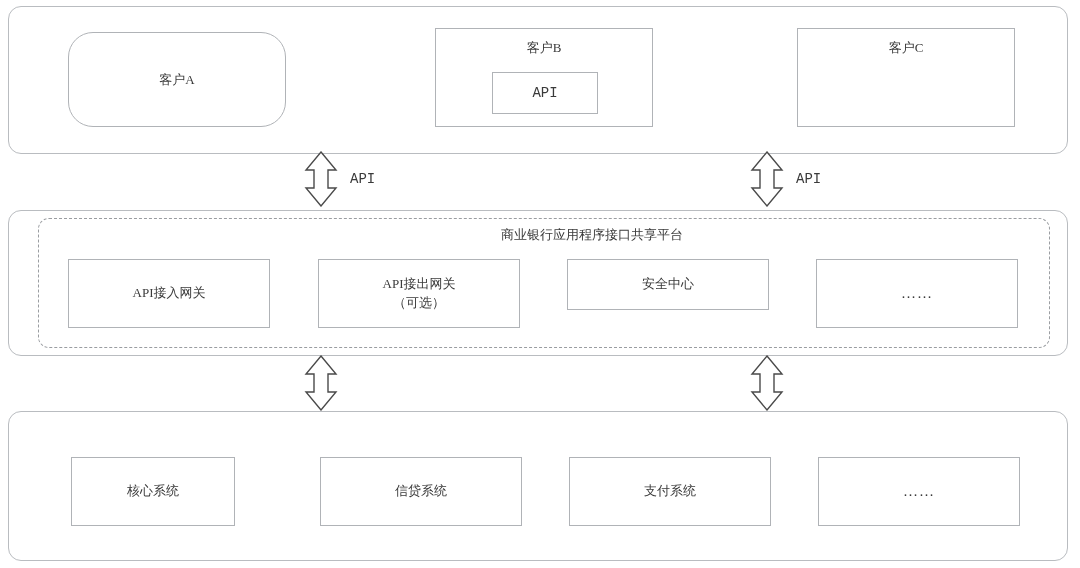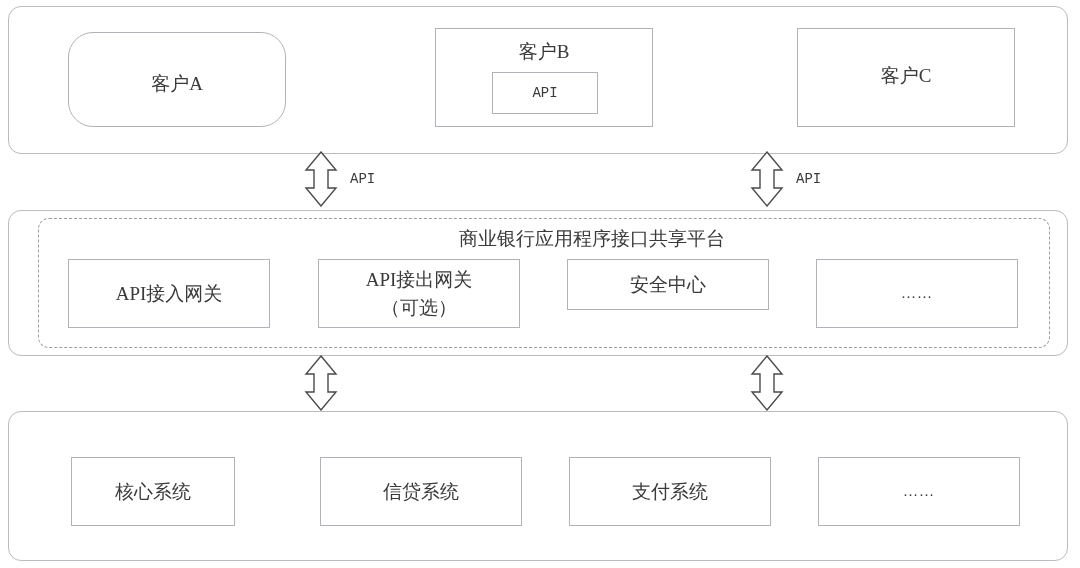--- a/index.html
+++ b/index.html
@@ -78,21 +78,21 @@
 
   .platform-title {
     position: absolute;
     left: 0;
     right: 0;
     text-align: center;
     padding-left: 48px;
   }
 
   
-  .t-cjk    { font-size: 19px; }
+  .t-cjk    { font-size: 13px; }
   .t-mono   { font-family: "Liberation Mono", "DejaVu Sans Mono", monospace; font-size: 14px; }
   .ellipsis { font-size: 15px; letter-spacing: 1px; }
 
   
   .arrow {
     position: absolute;
   }
   .arrow svg { display: block; }
 
   .arrow-label {
@@ -116,21 +116,21 @@
   </div>
 
   <div class="client-box" style="left:435px; top:28px; width:218px; height:99px;">
     <div class="client-title t-cjk" style="top:10px;">客户B</div>
     <div class="inner-node t-mono" style="left:56px; top:43px; width:106px; height:42px;">
       <span>API</span>
     </div>
   </div>
 
   <div class="client-box" style="left:797px; top:28px; width:218px; height:99px;">
-    <div class="client-title t-cjk" style="top:10px;margin-top:24px;">客户C</div>
+    <div class="client-title t-cjk" style="top:10px;">客户C</div>
   </div>
 
   <div class="arrow" style="left:304px; top:151px;">
     <svg width="34" height="56" viewBox="0 0 34 56">
       <polygon points="17,1 32,19 24,19 24,37 32,37 17,55 2,37 10,37 10,19 2,19" fill="#ffffff" stroke="#4a4a4a" stroke-width="1.4" stroke-linejoin="miter"></polygon>
     </svg>
   </div>
   <div class="arrow-label" style="left:350px; top:171px;">API</div>
 
   <div class="arrow" style="left:750px; top:151px;">

